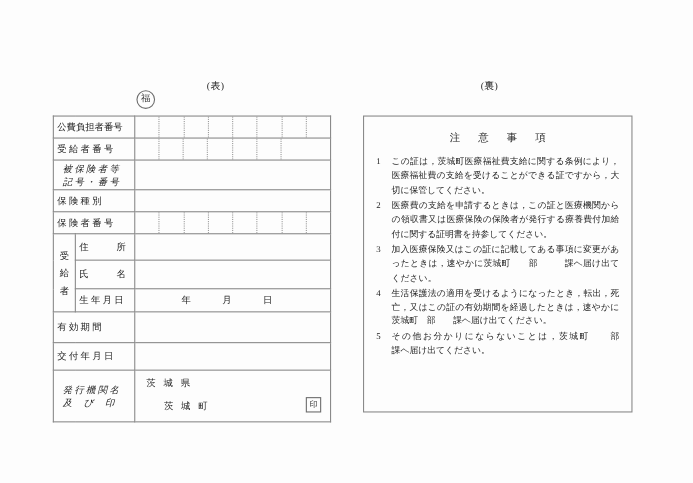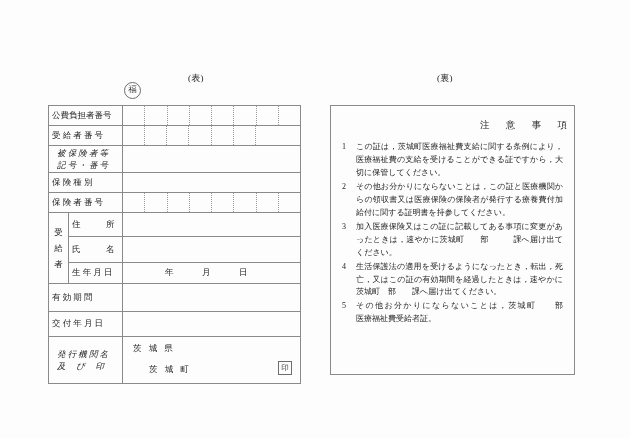--- a/index.html
+++ b/index.html
@@ -168,21 +168,21 @@
     position: absolute;
     left: 330px;
     top: 105px;
     width: 245px;
     height: 270px;
     border: 1px solid #8a8a8a;
     box-sizing: border-box;
     background: #fdfdfd;
   }
   #notes-heading {
-    text-align: right;
+    text-align: center;
     font-size: 9.5px;
     letter-spacing: 7px;
     padding-top: 13px;
     padding-left: 7px;
     padding-bottom: 3px;
   }
   #notes-list {
     margin: 0;
     padding: 6px 11px 0 11px;
     list-style: none;
@@ -342,30 +342,30 @@
 
   <div id="notes-panel">
     <div id="notes-heading">注 意 事 項</div>
     <ul id="notes-list">
       <li>
         <span class="note-num">1</span>
         <span class="note-text">この証は，茨城町医療福祉費支給に関する条例により，医療福祉費の支給を受けることができる証ですから，大切に保管してください。</span>
       </li>
       <li>
         <span class="note-num">2</span>
-        <span class="note-text">その他お分かりにならないことは，この証と医療機関からの領収書又は医療保険の保険者が発行する療養費付加給付に関する証明書を持参してください。</span>
+        <span class="note-text">医療費の支給を申請するときは，この証と医療機関からの領収書又は医療保険の保険者が発行する療養費付加給付に関する証明書を持参してください。</span>
       </li>
       <li>
         <span class="note-num">3</span>
         <span class="note-text">加入医療保険又はこの証に記載してある事項に変更があったときは，速やかに茨城町　　部　　　課へ届け出てください。</span>
       </li>
       <li>
         <span class="note-num">4</span>
         <span class="note-text">生活保護法の適用を受けるようになったとき，転出，死亡，又はこの証の有効期間を経過したときは，速やかに茨城町　部　　課へ届け出てください。</span>
       </li>
       <li>
         <span class="note-num">5</span>
-        <span class="note-text">その他お分かりにならないことは，茨城町　　部　　　医療福祉費受給者証。</span>
+        <span class="note-text">その他お分かりにならないことは，茨城町　　部　　　課へ届け出てください。</span>
       </li>
     </ul>
   </div>
 
 </div>
 
 </body></html>

